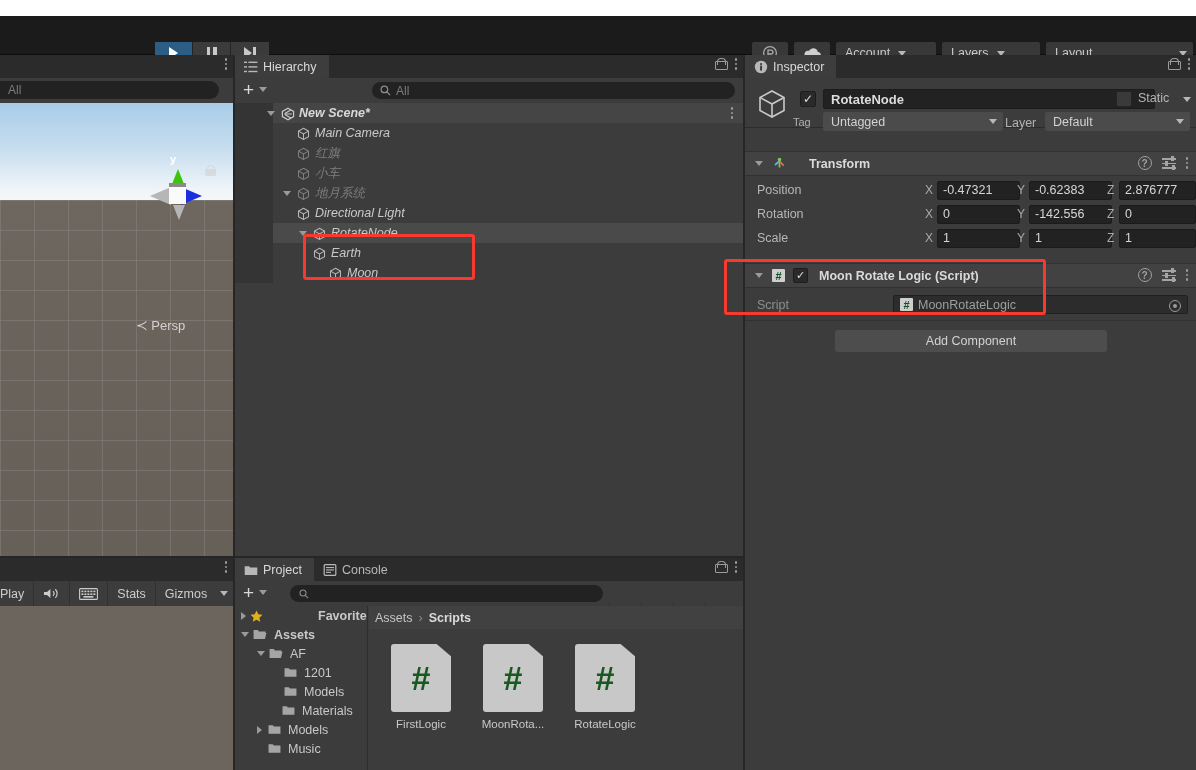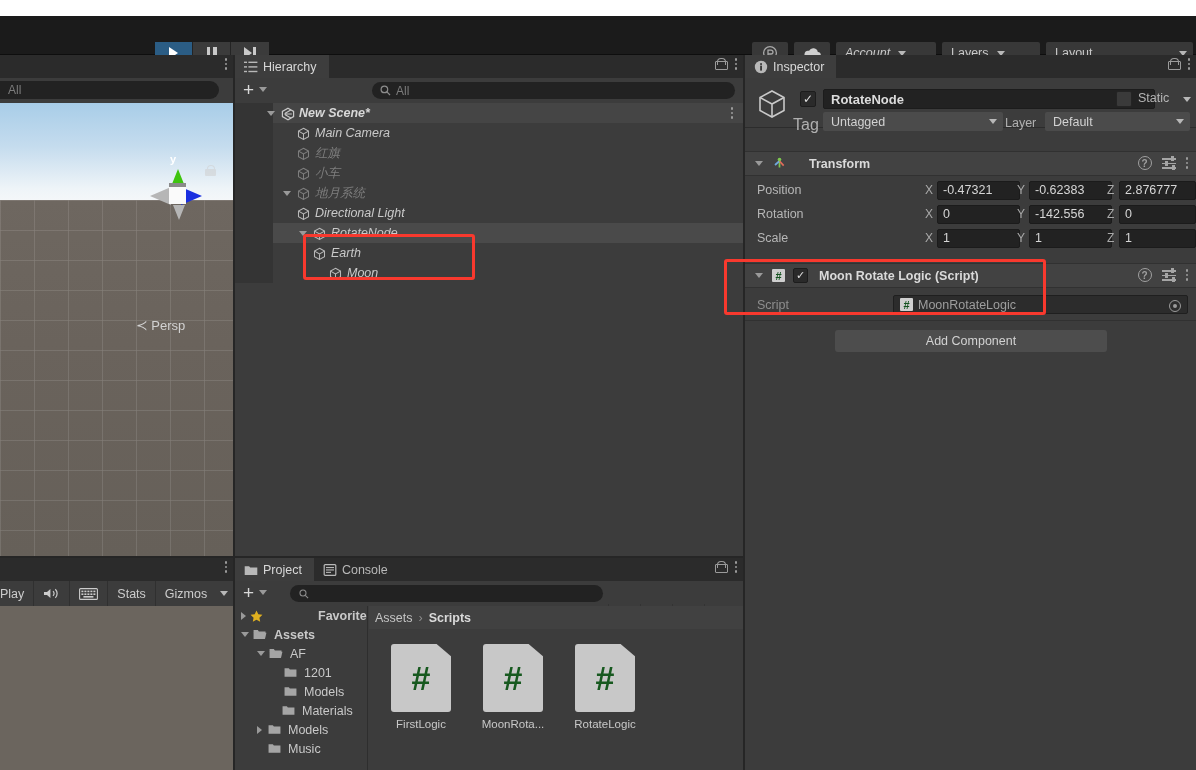--- a/index.html
+++ b/index.html
@@ -118,21 +118,21 @@
   .i-check{ position:absolute; left:55px; top:13px; width:16px; height:16px; background:#2a2a2a;
             border:1px solid #1d1d1d; border-radius:2px; display:flex; align-items:center; justify-content:center;
             color:#e0e0e0; font-size:12px; line-height:1; }
   .i-name{ position:absolute; left:78px; top:11px; width:332px; height:20px; background:#222222;
            border:1px solid #1c1c1c; border-radius:2px; color:#dcdcdc; font-size:13px; font-weight:bold;
            display:flex; align-items:center; padding-left:7px; }
   .st-check{ position:absolute; left:371px; top:13px; width:16px; height:16px; background:#3a3a3a; border:1px solid #242424; border-radius:2px; }
   .st-lbl{ position:absolute; left:393px; top:13px; color:#b5b5b5; font-size:12.5px; }
   .st-caret{ position:absolute; left:438px; top:19px; width:0;height:0;
              border-left:4px solid transparent;border-right:4px solid transparent;border-top:5px solid #b8b8b8; }
-  .i-taglbl{ position:absolute; left:48px; top:38px; color:#b0b0b0; font-size:16px; }
+  .i-taglbl{ position:absolute; left:48px; top:38px; color:#b0b0b0; font-size:11px; }
   .i-tagfield{ position:absolute; left:78px; top:34px; width:180px; height:19px; background:#4b4b4b;
                border-radius:2px; display:flex; align-items:center; padding:0 6px 0 8px; color:#d2d2d2; font-size:12.5px; }
   .i-layerlbl{ position:absolute; left:260px; top:38px; color:#b0b0b0; font-size:12.5px; }
   .i-layerfield{ position:absolute; left:300px; top:34px; width:145px; height:19px; background:#4b4b4b;
                  border-radius:2px; display:flex; align-items:center; padding:0 6px 0 8px; color:#d2d2d2; font-size:12.5px; }
   .fcaret{ margin-left:auto; width:0;height:0;border-left:4px solid transparent;border-right:4px solid transparent;border-top:5px solid #b8b8b8; }
 
   .comp-head{ position:absolute; left:0; width:451px; height:25px; background:#424242;
               border-top:1px solid #313131; border-bottom:1px solid #313131; display:flex; align-items:center; }
   .comp-head .title{ font-size:12.5px; font-weight:bold; color:#dadada; }
@@ -221,21 +221,21 @@
       <svg width="16" height="16" viewBox="0 0 16 16">
           <circle cx="8" cy="8" r="6.4" fill="none" stroke="#a9a9a9" stroke-width="1.3"></circle>
           <path d="M6 11.4V5.2h3.1a1.9 1.9 0 0 1 0 3.8H6.6" fill="none" stroke="#a9a9a9" stroke-width="1.3"></path>
         </svg>
     </div>
     <div class="tbicon">
       <svg width="19" height="13" viewBox="0 0 19 13">
           <path d="M4.6 11.5h9.9a3.2 3.2 0 0 0 .3-6.4 4.6 4.6 0 0 0-8.7-1.3 3.6 3.6 0 0 0-1.5 7.7z" fill="#cfcfcf"></path>
         </svg>
     </div>
-    <div class="tbdrop" style="width:100px;font-style:italic;">
+    <div class="tbdrop" style="width:100px;">
       <span class="lbl">Account</span>
       <span class="caret"></span>
     </div>
     <div class="tbdrop" style="width:98px;">
       <span class="lbl">Layers</span>
       <span class="caret"></span>
     </div>
     <div class="tbdrop" style="width:147px;">
       <span class="lbl">Layout</span>
       <span class="caret" style="margin-left:auto;"></span>

